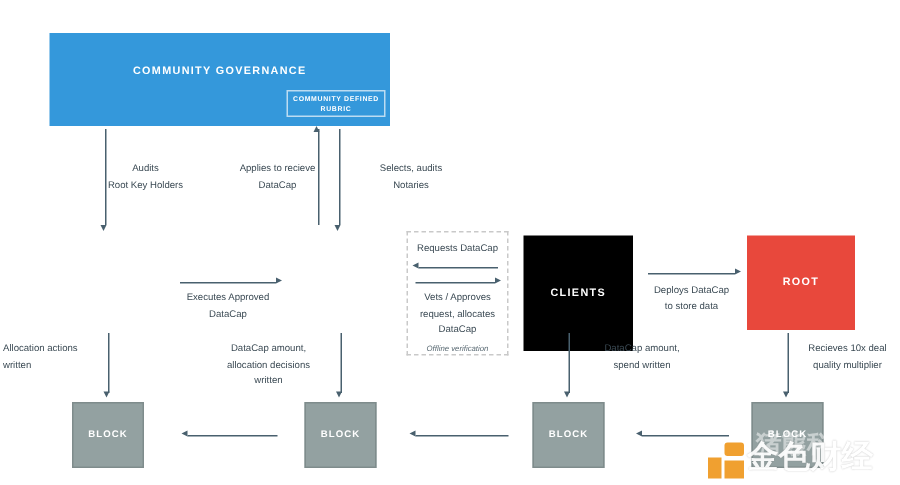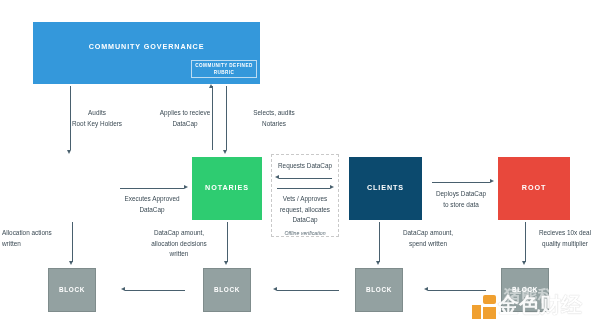--- a/index.html
+++ b/index.html
@@ -70,22 +70,22 @@
     left: 192px;
     top: 157px;
     width: 70px;
     height: 63px;
     background: #2ecc71;
   }
   .node-clients {
     left: 349px;
     top: 157px;
     width: 73px;
-    height: 63px;
-    background: #0c4a6e;
+    height: 77px;
+    background: #000000;
   }
   .node-miner {
     left: 498px;
     top: 157px;
     width: 72px;
     height: 63px;
     background: #e8483c;
   }
   .node-block {
     width: 48px;
@@ -237,23 +237,20 @@
   <div class="arrow arrow-down" style="left:223.4px; top:150px;"></div>
   <div class="label" style="left:232px; top:108px; width:84px;">Selects, audits
 Notaries</div>
 
 
   <div class="line line-h" style="left:120px; top:188px; width:64px;"></div>
   <div class="arrow arrow-right" style="left:184px; top:185.4px;"></div>
   <div class="label" style="left:108px; top:194px; width:88px;">Executes Approved
 DataCap</div>
 
-  <div class="node node-notaries">
-    <span>NOTARIES</span>
-  </div>
 
   <div class="offline-box"></div>
   <div class="label" style="left:271px; top:161px; width:68px;">
     <span></span>
   </div>
   <div class="label" style="left:271px; top:161px; width:68px;">Requests DataCap</div>
 
   <div class="line line-h" style="left:279px; top:178px; width:53px;"></div>
   <div class="arrow arrow-left" style="left:275px; top:175.4px;"></div>
 

